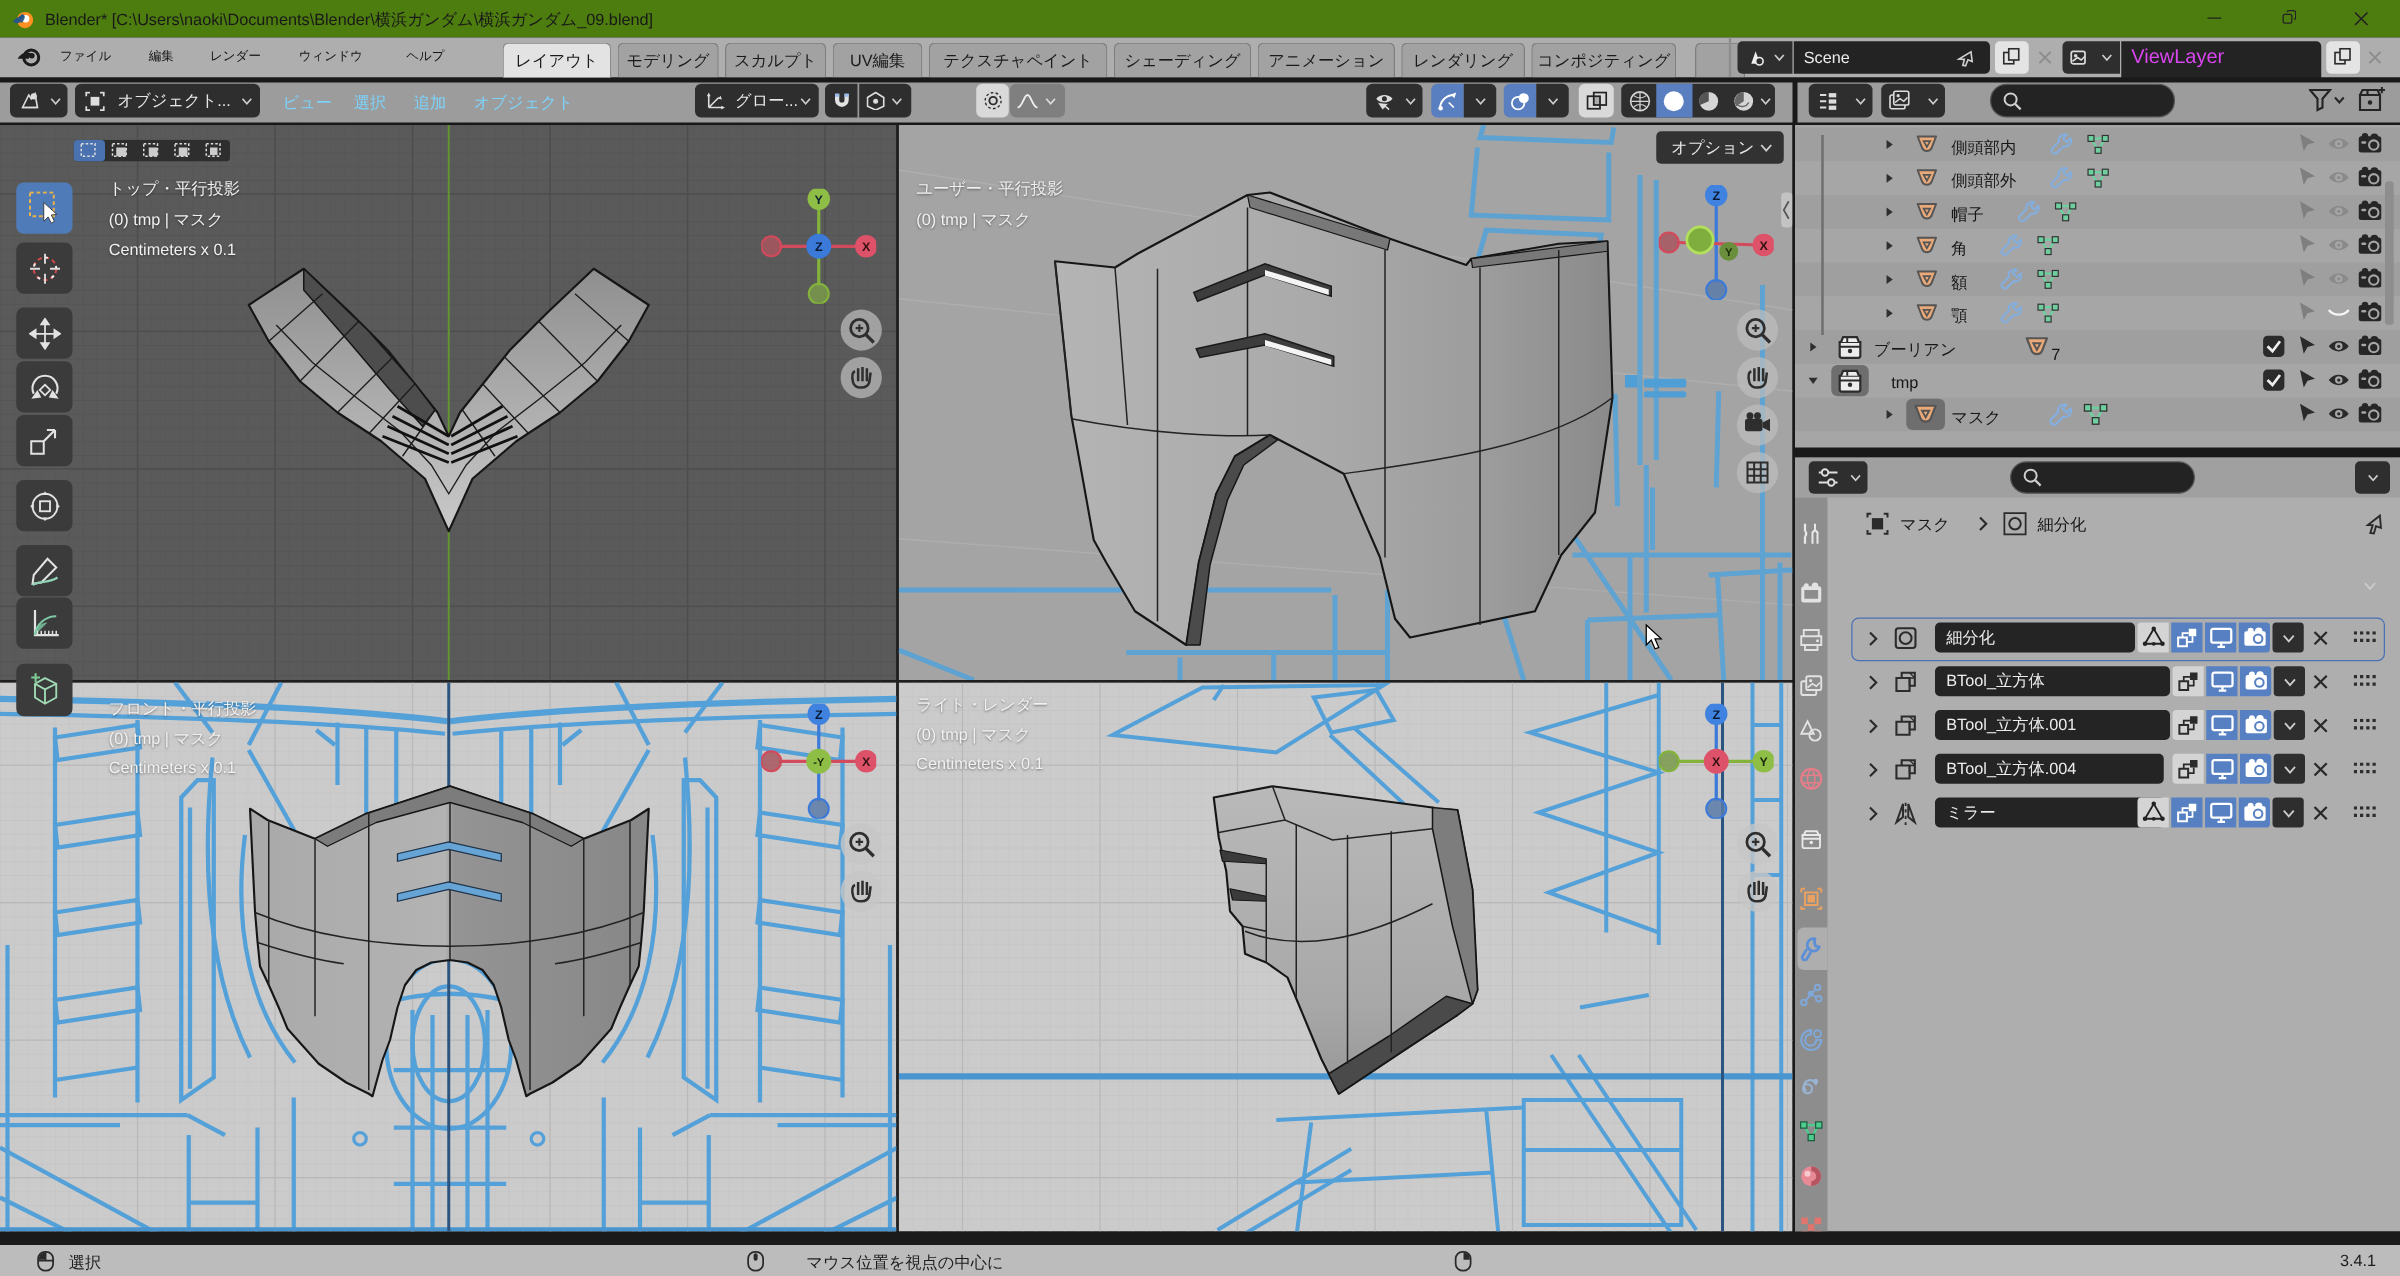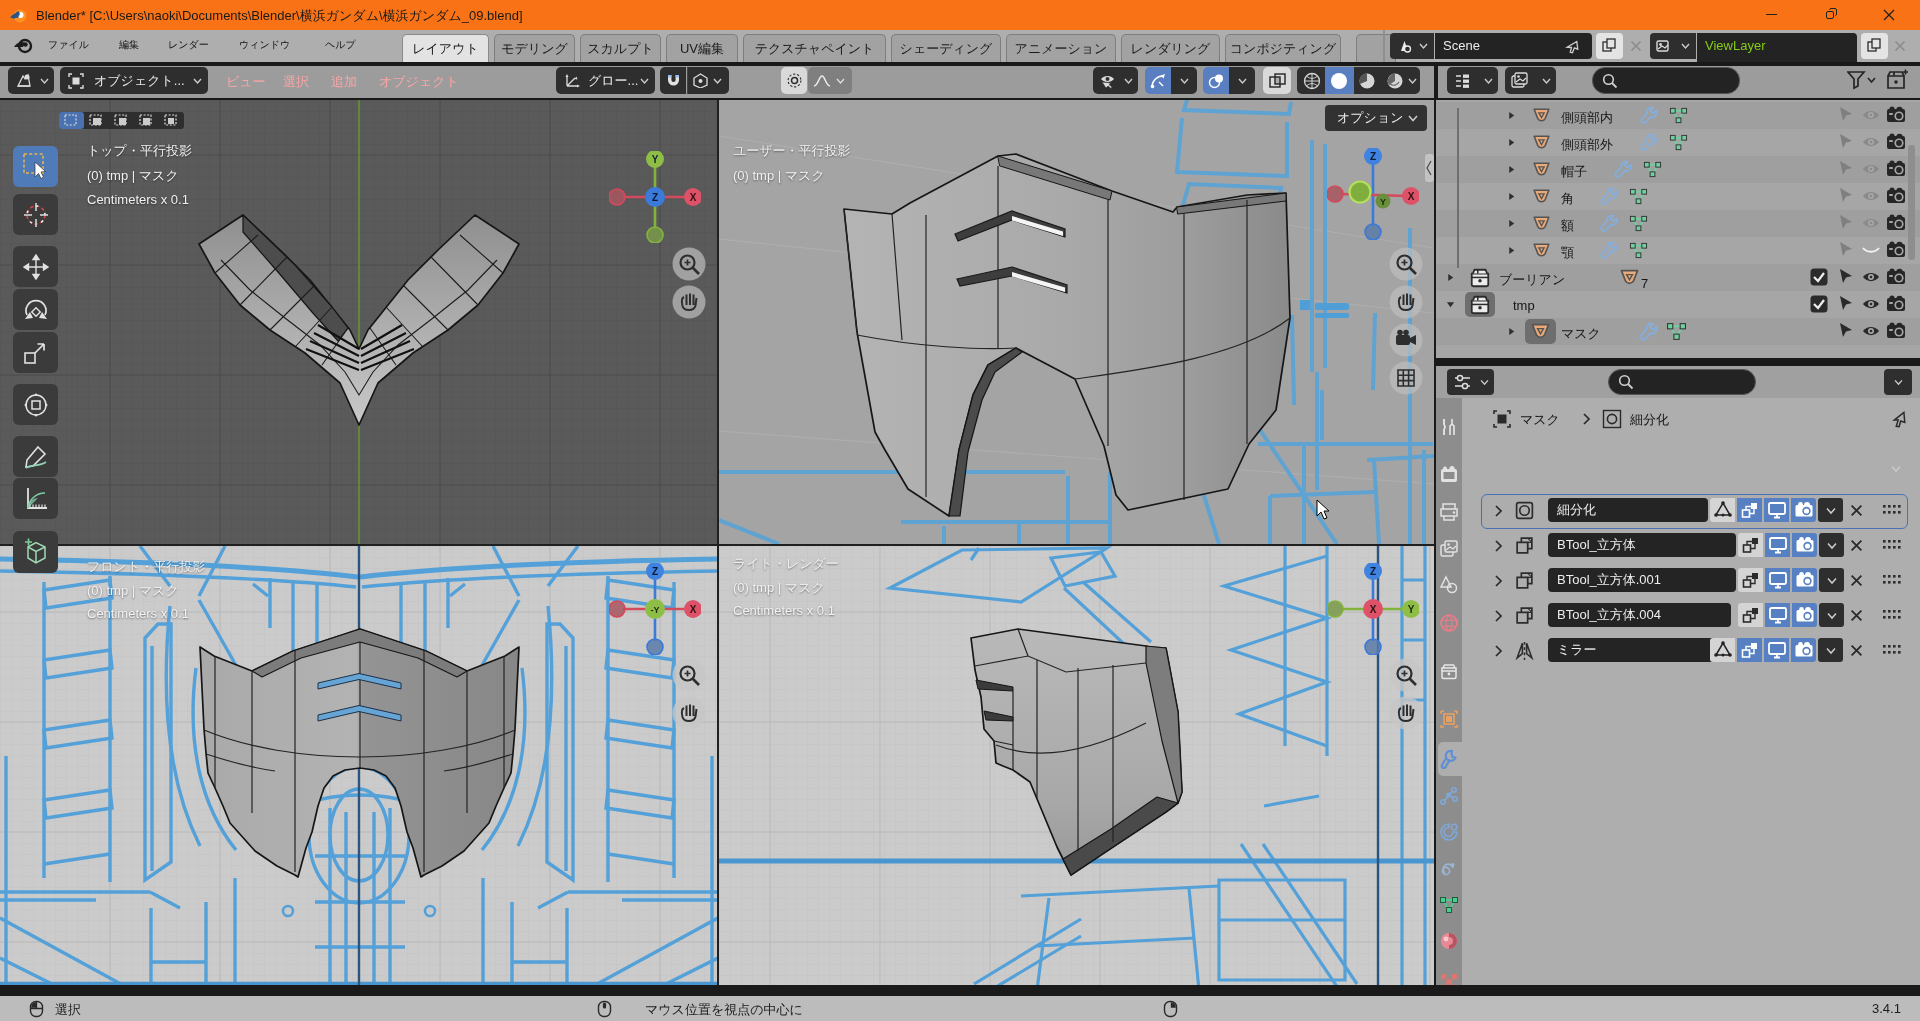--- a/index.html
+++ b/index.html
@@ -1,31 +1,31 @@
 <!DOCTYPE html>
 <html><head><meta charset="utf-8"><style>
 *{margin:0;padding:0;box-sizing:border-box}
 html,body{width:1920px;height:1021px;overflow:hidden;font-family:"Liberation Sans",sans-serif;background:#1a1a1a}
 .abs{position:absolute}
 #stage{position:relative;width:1920px;height:1021px}
 
-#title{position:absolute;left:0;top:0;width:1920px;height:30px;background:#f97316;color:#191919;font-size:13px}
+#title{position:absolute;left:0;top:0;width:1920px;height:30px;background:#4d7c0f;color:#191919;font-size:13px}
 #title .txt{position:absolute;left:36px;top:7px}
 
 #topbar{position:absolute;left:0;top:30px;width:1920px;height:32px;background:#aeaeae}
 .menu{position:absolute;top:8px;font-size:10px;color:#151515}
 .tab{position:absolute;top:4px;height:28px;border-radius:5px 5px 0 0;font-size:13px;color:#1a1a1a;text-align:center;line-height:27px;background:#a2a2a2;border:1px solid #7e7e7e;border-bottom:none}
 .tab.act{background:#e3e3e3;border-color:#8a8a8a;z-index:2}
 
 #hdr{position:absolute;left:0;top:62px;width:1920px;height:38px;background:#191919}
 .hseg{position:absolute;top:4px;height:34px;background:#9c9c9c}
 .wdg{position:absolute;top:5px;height:27px;background:#2e2e2e;border-radius:5px;color:#e8e8e8;font-size:13px;display:flex;align-items:center;justify-content:center}
 .wdg.lt{background:#d9d9d9;color:#222}
 .wdg.bl{background:#5a7fc0}
-.hmenu{position:absolute;top:11px;font-size:13px;color:#fca5a5}
+.hmenu{position:absolute;top:11px;font-size:13px;color:#7dd3fc}
 
 #main{position:absolute;left:0;top:100px;width:1920px;height:885px;background:#191919}
 svg{display:block}
 .ovtext{position:absolute;color:#f1f1f1;font-size:13px;text-shadow:0 1px 2px rgba(0,0,0,.45);white-space:nowrap}
 
 #outl{position:absolute;left:1436px;top:0px;width:484px;height:258px;background:#a6a6a6;overflow:hidden}
 .orow{position:absolute;left:0;width:484px;height:27px}
 .orow.od{background:#9f9f9f}
 .olabel{position:absolute;top:6px;font-size:13px;color:#161616}
 
@@ -218,21 +218,21 @@
       </svg>
  <div class="abs" style="left:1650px;top:3px;width:46px;height:26px;background:#2e2e2e;border-radius:4px 0 0 4px"></div>
  <svg class="abs" style="left:1656px;top:8px" width="17" height="16">
         <rect x="1" y="3" width="11" height="10" rx="1.5" fill="none" stroke="#dadada" stroke-width="1.4"></rect>
         <circle cx="4.5" cy="6.5" r="1.4" fill="#dadada"></circle>
         <path d="M2 11 L6 8 L9 10 L12 7" stroke="#dadada" stroke-width="1.3" fill="none"></path>
       </svg>
  <svg class="abs" style="left:1681px;top:13px" width="9" height="7">
         <path d="M1 1 l3.5 4 3.5-4" stroke="#ccc" stroke-width="1.4" fill="none"></path>
       </svg>
- <div class="abs" style="left:1697px;top:3px;width:160px;height:42px;background:#232323;border-radius:0 4px 4px 0;color:#84cc16;font-size:13px;line-height:26px;padding-left:8px">ViewLayer</div>
+ <div class="abs" style="left:1697px;top:3px;width:160px;height:42px;background:#232323;border-radius:0 4px 4px 0;color:#d946ef;font-size:16px;line-height:26px;padding-left:8px">ViewLayer</div>
  <div class="abs" style="left:1861px;top:3px;width:27px;height:26px;background:#e4e4e4;border-radius:4px"></div>
  <svg class="abs" style="left:1867px;top:8px" width="15" height="15">
         <rect x="1" y="4" width="8" height="9" fill="none" stroke="#2c2c2c" stroke-width="1.3"></rect>
         <rect x="5" y="1" width="8" height="9" fill="#e4e4e4" stroke="#2c2c2c" stroke-width="1.3"></rect>
       </svg>
  <svg class="abs" style="left:1894px;top:10px" width="12" height="12">
         <path d="M1.5 1.5 L10.5 10.5 M10.5 1.5 L1.5 10.5" stroke="#8c8c8c" stroke-width="1.6"></path>
       </svg>
 </div>
 

